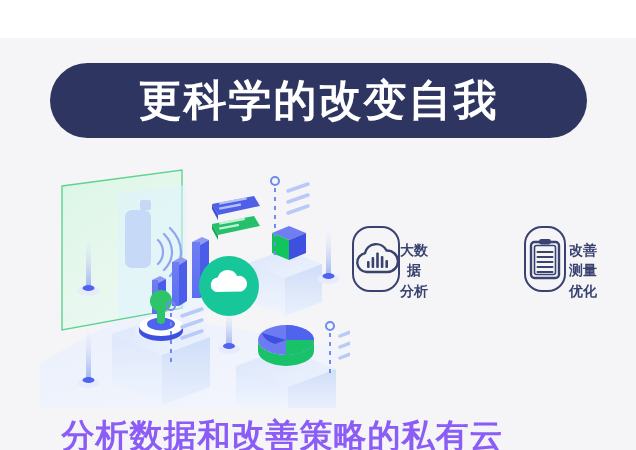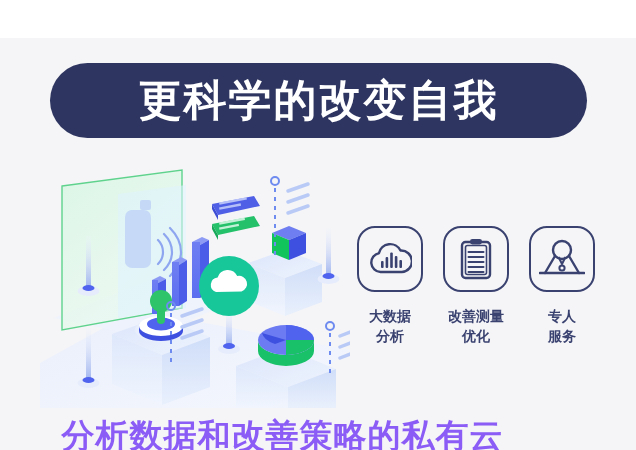--- a/index.html
+++ b/index.html
@@ -57,22 +57,21 @@
     left: 352px;
     top: 188px;
     width: 248px;
     display: flex;
     justify-content: space-between;
     align-items: flex-start;
   }
   .feature {
     width: 76px;
     display: flex;
-    flex-direction: column;
-    align-items: center;
+    flex-direction: row;
   }
   .feature-icon-box {
     width: 62px;
     height: 62px;
     border: 2.5px solid #3a4270;
     border-radius: 18px;
     display: flex;
     align-items: center;
     justify-content: center;
     background: #f5f5f7;
@@ -315,32 +314,18 @@
             <line x1="9.5" y1="24" x2="24.5" y2="24"></line>
             <line x1="9.5" y1="29" x2="24.5" y2="29"></line>
             <line x1="9.5" y1="34" x2="24.5" y2="34"></line>
           </g>
         </svg>
       </div>
       <div class="feature-label">改善测量
 优化</div>
     </div>
 
-    <div class="feature">
-      <div class="feature-icon-box">
-        <svg width="46" height="40" viewBox="0 0 46 40" xmlns="http://www.w3.org/2000/svg">
-          <circle cx="23" cy="11" r="9" fill="none" stroke="#3a4270" stroke-width="2.4"></circle>
-          <path d="M16 17 L6 34" fill="none" stroke="#3a4270" stroke-width="2.4" stroke-linecap="round"></path>
-          <path d="M30 17 L40 34" fill="none" stroke="#3a4270" stroke-width="2.4" stroke-linecap="round"></path>
-          <path d="M19.5 18 L23 25 L26.5 18" fill="none" stroke="#3a4270" stroke-width="2" stroke-linejoin="round"></path>
-          <circle cx="23" cy="29" r="2.6" fill="none" stroke="#3a4270" stroke-width="2"></circle>
-          <line x1="1" y1="34" x2="45" y2="34" stroke="#3a4270" stroke-width="2.6" stroke-linecap="round"></line>
-        </svg>
-      </div>
-      <div class="feature-label">专人
-服务</div>
-    </div>
 
   </div>
 
   <div id="tagline">分析数据和改善策略的私有云</div>
 
 </div>
 
 </body></html>

